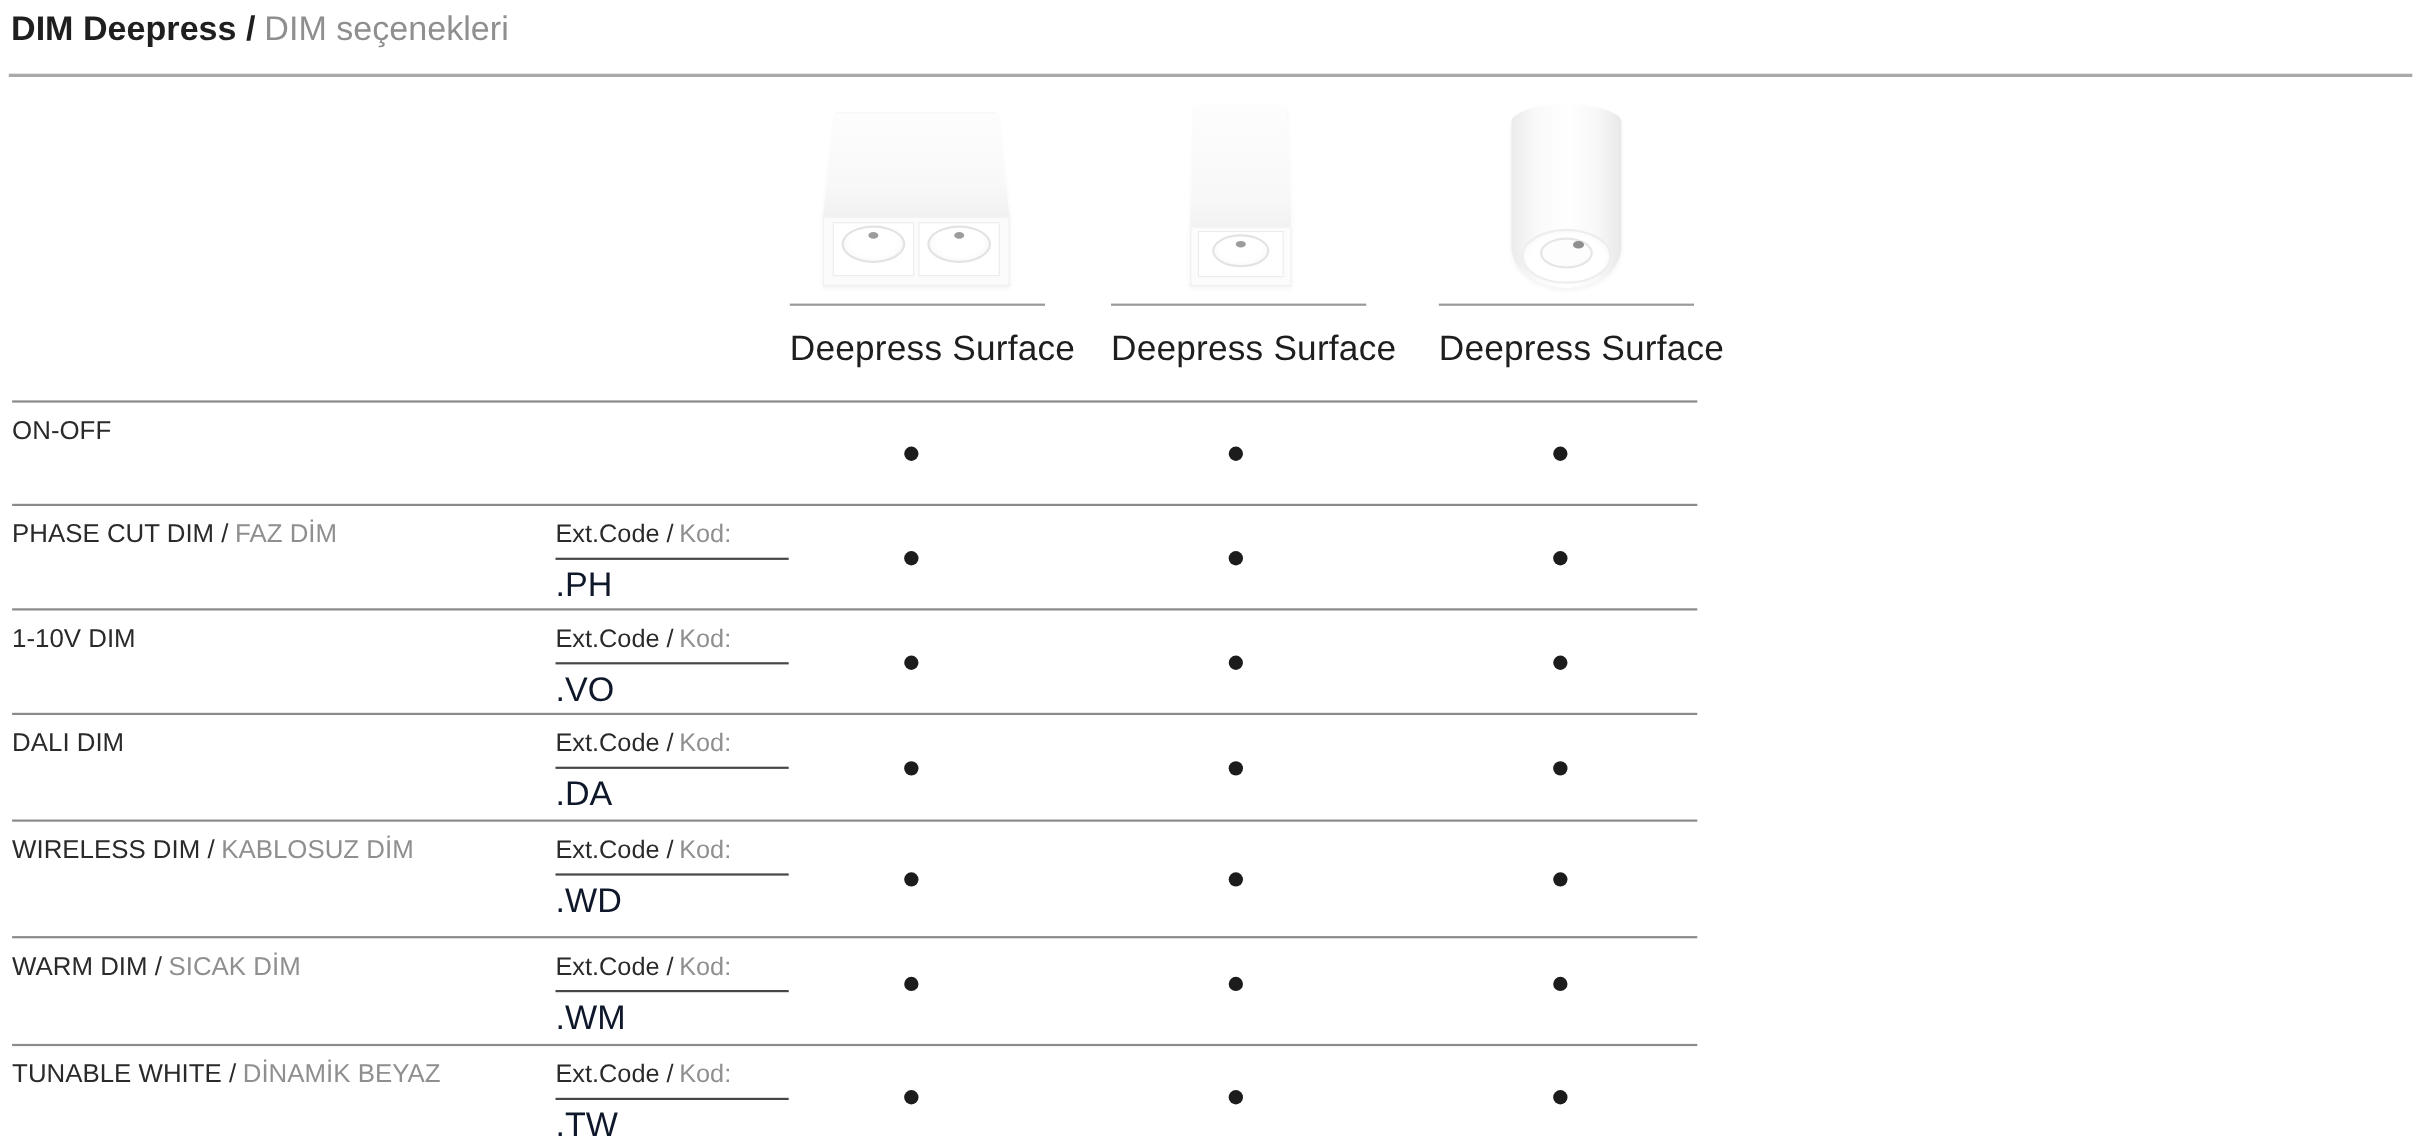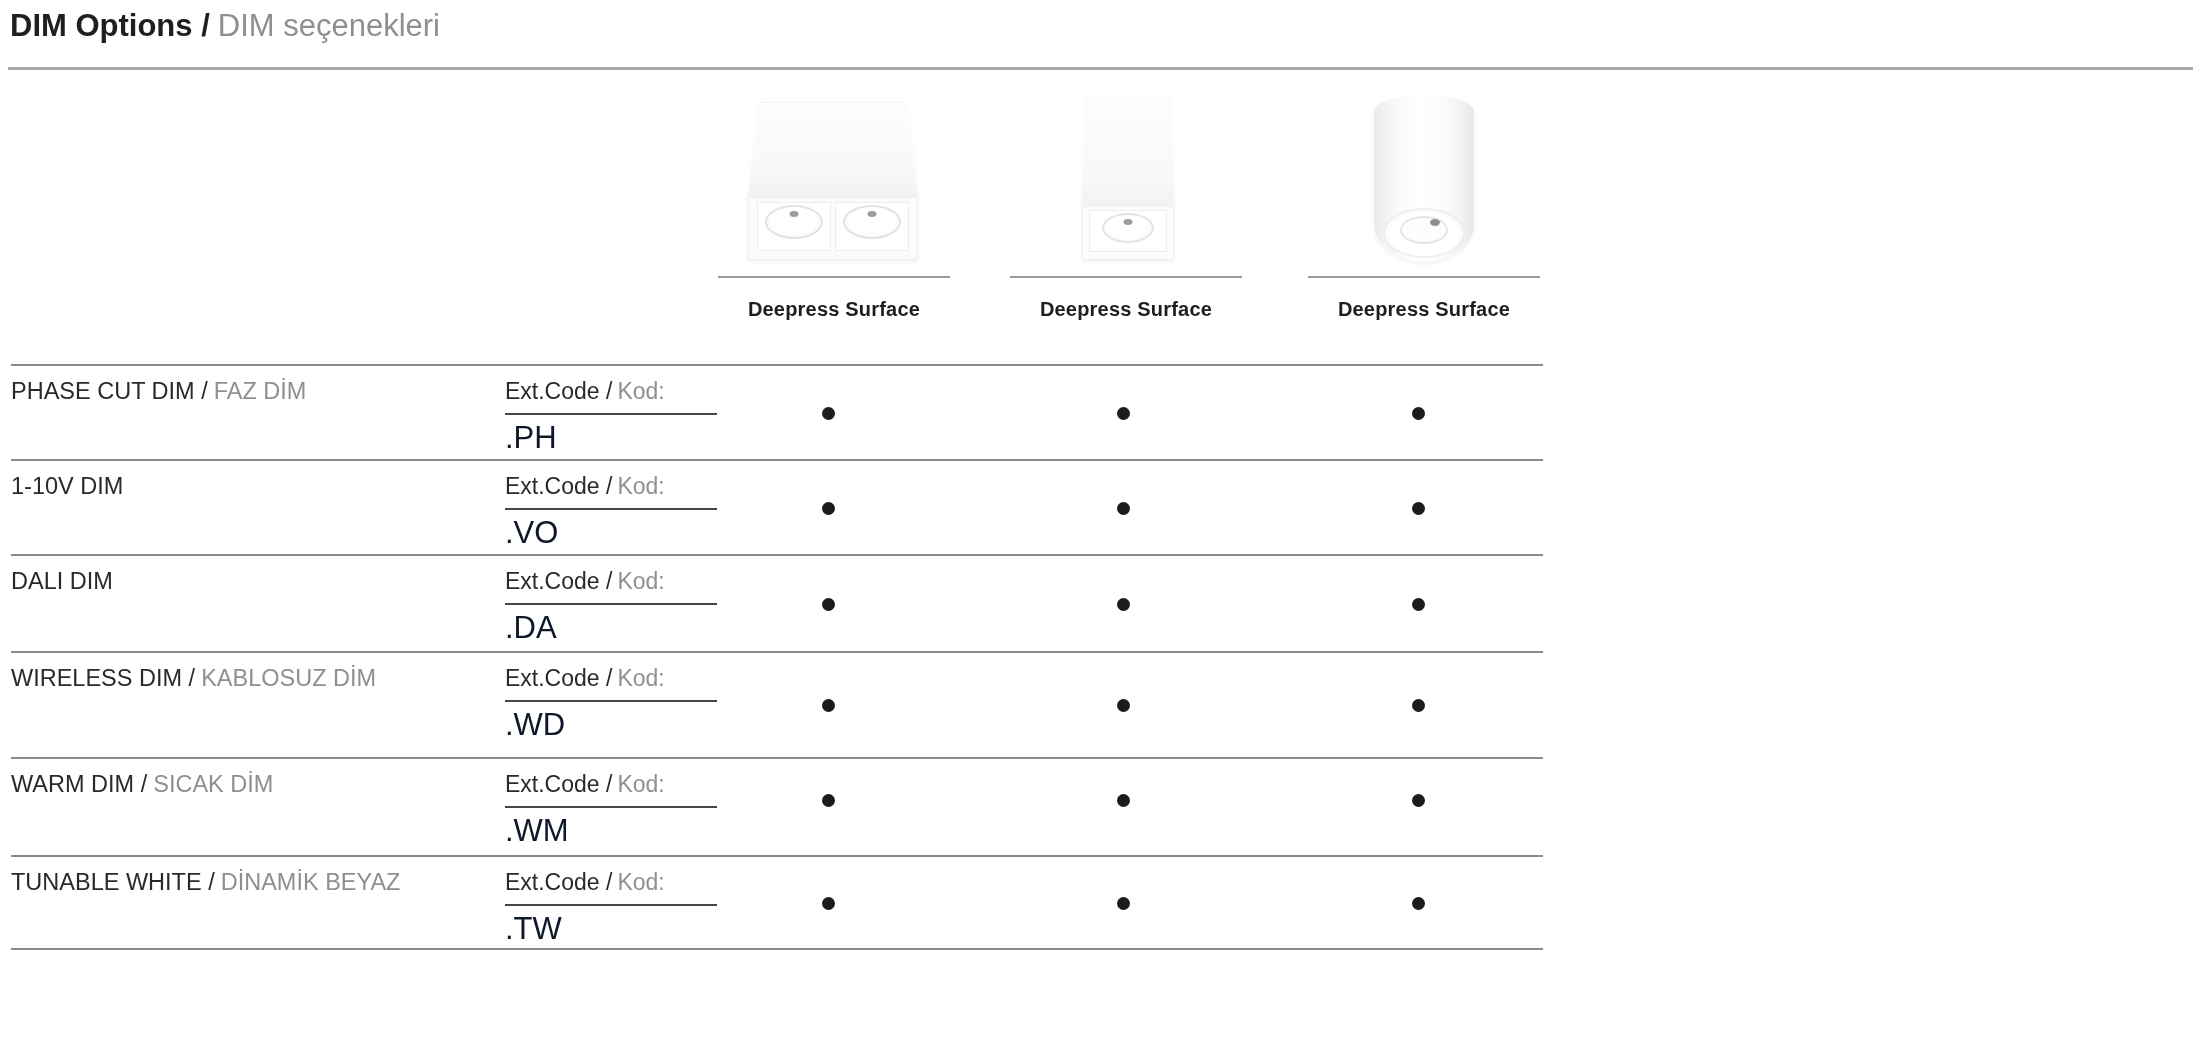--- a/index.html
+++ b/index.html
@@ -15,21 +15,21 @@
   .title { position:absolute; left:10px; top:6px; font-size:31px; line-height:40px; white-space:nowrap; }
   .title .t-en { font-weight:bold; color:#1f1f1f; }
   .title .t-tr { font-weight:normal; color:#8f8f8f; margin-left:8px; }
   .title-rule { position:absolute; left:8px; top:67px; width:2185px; height:3px; background:#a9a9a9; }
 
   
   .col { position:absolute; top:70px; width:232px; height:280px; }
   .col-1 { left:718px; } .col-2 { left:1010px; } .col-3 { left:1308px; }
   .col-underline { position:absolute; top:206px; left:0; width:232px; height:2px; background:#9a9a9a; }
   .col-label { position:absolute; top:228px; left:0; width:232px; text-align:center;
-               font-weight:bold; font-size:20px; color:#1e1e1e; letter-spacing:0.2px; white-space:nowrap; }
+               font-weight:normal; font-size:32px; color:#1e1e1e; letter-spacing:0.2px; white-space:nowrap; }
 
   
   .prod { position:absolute; filter:drop-shadow(0 2px 2px rgba(0,0,0,0.05)); }
   .prod-double { left:30px; top:32px; width:170px; height:158px; }
   .prod-double .box-top { width:170px; height:96px; background:linear-gradient(180deg,#fdfdfd 0%,#f8f8f8 70%,#f1f1f1 100%);
       clip-path:polygon(7% 0,93% 0,100% 100%,0 100%); border-top:1px solid #f2f2f2; }
   .prod-double .box-bottom { width:170px; height:62px; background:#fbfbfb; border:1px solid #efefef; border-top:none;
       display:flex; gap:4px; padding:4px 8px 8px 8px; }
   .lamp-cell { flex:1; border:1px solid #ececec; background:#ffffff; display:flex; align-items:flex-start; justify-content:center; }
   .lamp { width:58px; height:34px; border-radius:50%; border:2px solid #e3e3e3;
@@ -71,21 +71,21 @@
   .dot { position:absolute; top:50%; width:13px; height:13px; margin-top:-6px; margin-left:-6px;
          border-radius:50%; background:#1c1c1c; }
   .dot.c1 { left:817px; } .dot.c2 { left:1112px; } .dot.c3 { left:1407px; }
 </style>
 </head>
 <body>
 
 <div class="page">
 
   <div class="title">
-    <span class="t-en">DIM Options /</span><span class="t-tr">DIM seçenekleri</span>
+    <span class="t-en">DIM Deepress /</span><span class="t-tr">DIM seçenekleri</span>
   </div>
   <div class="title-rule"></div>
 
   <div class="col col-1">
     <div class="prod prod-double">
       <div class="box-top"></div>
       <div class="box-bottom">
         <div class="lamp-cell">
             <div class="lamp"></div>
           </div>
@@ -114,20 +114,28 @@
   <div class="col col-3">
     <div class="prod prod-cyl">
       <div class="aperture"></div>
     </div>
     <div class="col-underline"></div>
     <div class="col-label">Deepress Surface</div>
   </div>
 
   <div class="dim-table">
 
+    <div class="row r0">
+      <div class="row-label">
+        <span class="dark">ON-OFF</span>
+      </div>
+      <span class="dot c1"></span>
+      <span class="dot c2"></span>
+      <span class="dot c3"></span>
+    </div>
 
     <div class="row r1">
       <div class="row-label">
         <span class="dark">PHASE CUT DIM /</span><span class="gray">FAZ DİM</span>
       </div>
       <div class="ext">
         <div class="ext-label">
           <span class="dark">Ext.Code /</span><span class="gray">Kod:</span>
         </div>
         <div class="ext-line"></div>

